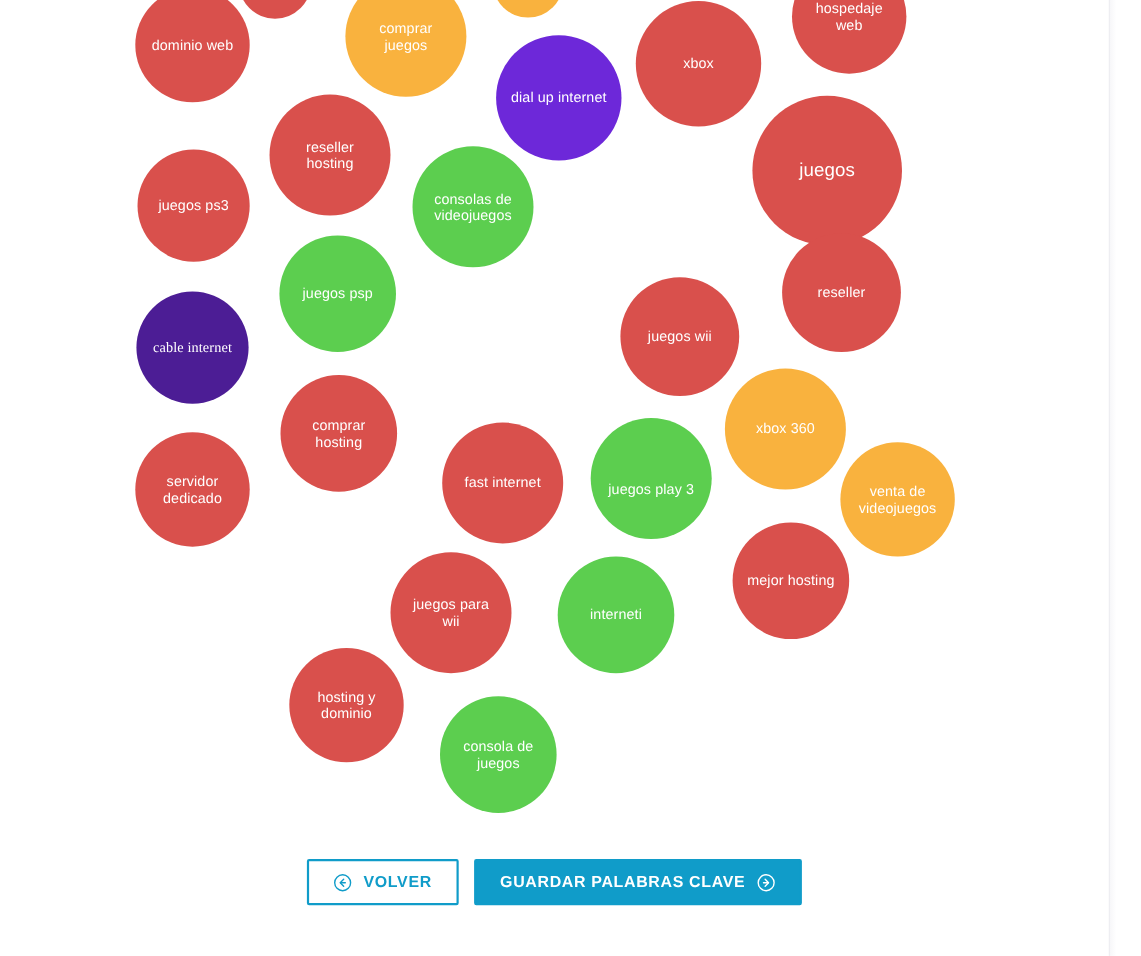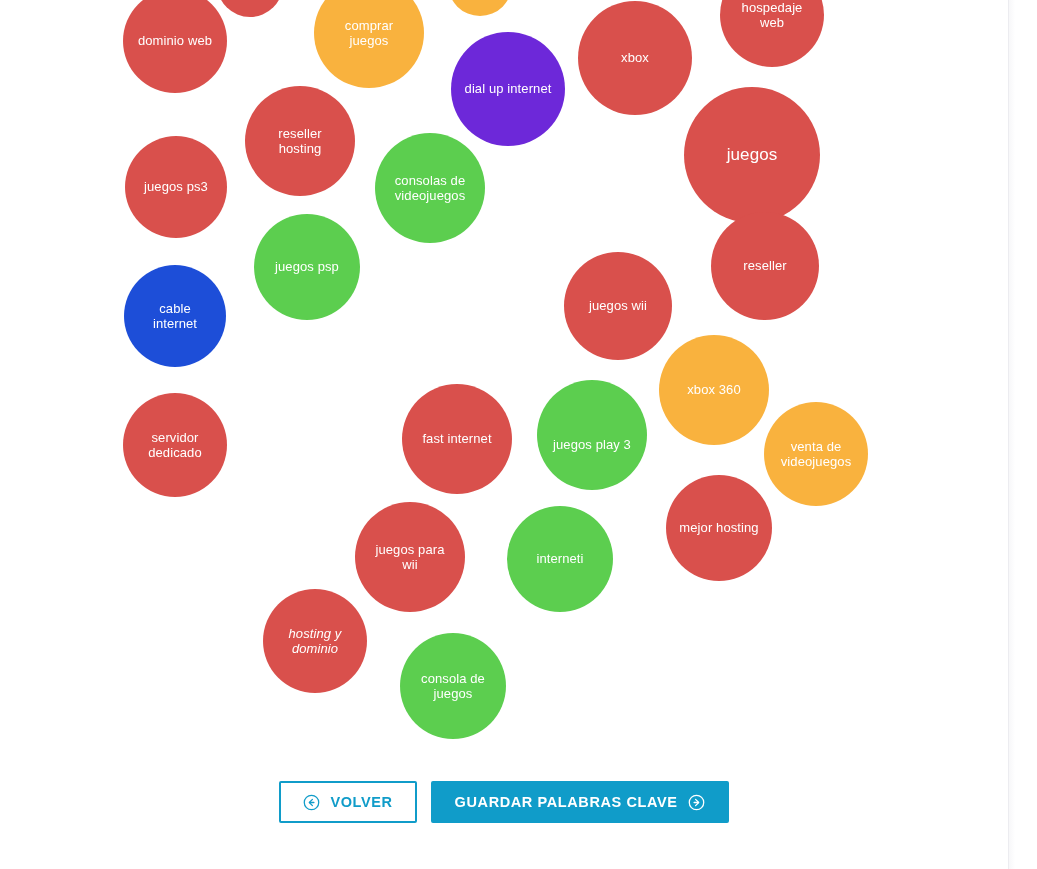--- a/index.html
+++ b/index.html
@@ -152,26 +152,29 @@
       </div>
       <div class="bubble" style="left: 254px; top: 214px; width: 106px; height: 106px; background: rgb(92, 206, 79);">
         <span class="bubble-label" style="font-size: 13px; max-width: 94px;">juegos psp</span>
       </div>
       <div class="bubble" style="left: 711px; top: 212px; width: 108px; height: 108px; background: rgb(217, 80, 76);">
         <span class="bubble-label" style="font-size: 13px; max-width: 96px;">reseller</span>
       </div>
       <div class="bubble" style="left: 564px; top: 252px; width: 108px; height: 108px; background: rgb(217, 80, 76);">
         <span class="bubble-label" style="font-size: 13px; max-width: 96px;">juegos wii</span>
       </div>
-      <div class="bubble" style="left: 124px; top: 265px; width: 102px; height: 102px; background: #1d4ed8;">
+      <div class="bubble" style="left: 124px; top: 265px; width: 102px; height: 102px; background: #4c1d95; font-family: Liberation Serif, serif;">
         <span class="bubble-label" style="font-size: 13px; max-width: 91px;">cable internet</span>
       </div>
       <div class="bubble" style="left: 659px; top: 335px; width: 110px; height: 110px; background: rgb(249, 178, 62);">
         <span class="bubble-label" style="font-size: 13px; max-width: 98px;">xbox 360</span>
       </div>
+      <div class="bubble" style="left: 255px; top: 341px; width: 106px; height: 106px; background: rgb(217, 80, 76);">
+        <span class="bubble-label" style="font-size: 13px; max-width: 94px;">comprar hosting</span>
+      </div>
       <div class="bubble" style="left: 764px; top: 402px; width: 104px; height: 104px; background: rgb(249, 178, 62);">
         <span class="bubble-label" style="font-size: 13px; max-width: 93px;">venta de videojuegos</span>
       </div>
       <div class="bubble" style="left: 123px; top: 393px; width: 104px; height: 104px; background: rgb(217, 80, 76);">
         <span class="bubble-label" style="font-size: 13px; max-width: 93px;">servidor dedicado</span>
       </div>
       <div class="bubble" style="left: 402px; top: 384px; width: 110px; height: 110px; background: rgb(217, 80, 76);">
         <span class="bubble-label" style="font-size: 13px; max-width: 98px;">fast internet</span>
       </div>
       <div class="bubble" style="left: 537px; top: 380px; width: 110px; height: 110px; background: rgb(92, 206, 79);">
@@ -180,21 +183,21 @@
       <div class="bubble" style="left: 666px; top: 475px; width: 106px; height: 106px; background: rgb(217, 80, 76); text-align: center;">
         <span class="bubble-label" style="font-size: 13px; max-width: 94px;">mejor hosting</span>
       </div>
       <div class="bubble" style="left: 355px; top: 502px; width: 110px; height: 110px; background: rgb(217, 80, 76);">
         <span class="bubble-label" style="font-size: 13px; max-width: 98px;">juegos para wii</span>
       </div>
       <div class="bubble" style="left: 507px; top: 506px; width: 106px; height: 106px; background: rgb(92, 206, 79);">
         <span class="bubble-label" style="font-size: 13px; max-width: 94px;">interneti</span>
       </div>
       <div class="bubble" style="left: 263px; top: 589px; width: 104px; height: 104px; background: rgb(217, 80, 76);">
-        <span class="bubble-label" style="font-size: 13px; max-width: 93px; font-style: italic;">hosting y dominio</span>
+        <span class="bubble-label" style="font-size: 13px; max-width: 93px;">hosting y dominio</span>
       </div>
       <div class="bubble" style="left: 400px; top: 633px; width: 106px; height: 106px; background: rgb(92, 206, 79);">
         <span class="bubble-label" style="font-size: 13px; max-width: 94px;">consola de juegos</span>
       </div>
     </div>
 
   <div id="action-bar">
 
     <button class="btn btn-outline">
       <span class="icon">

